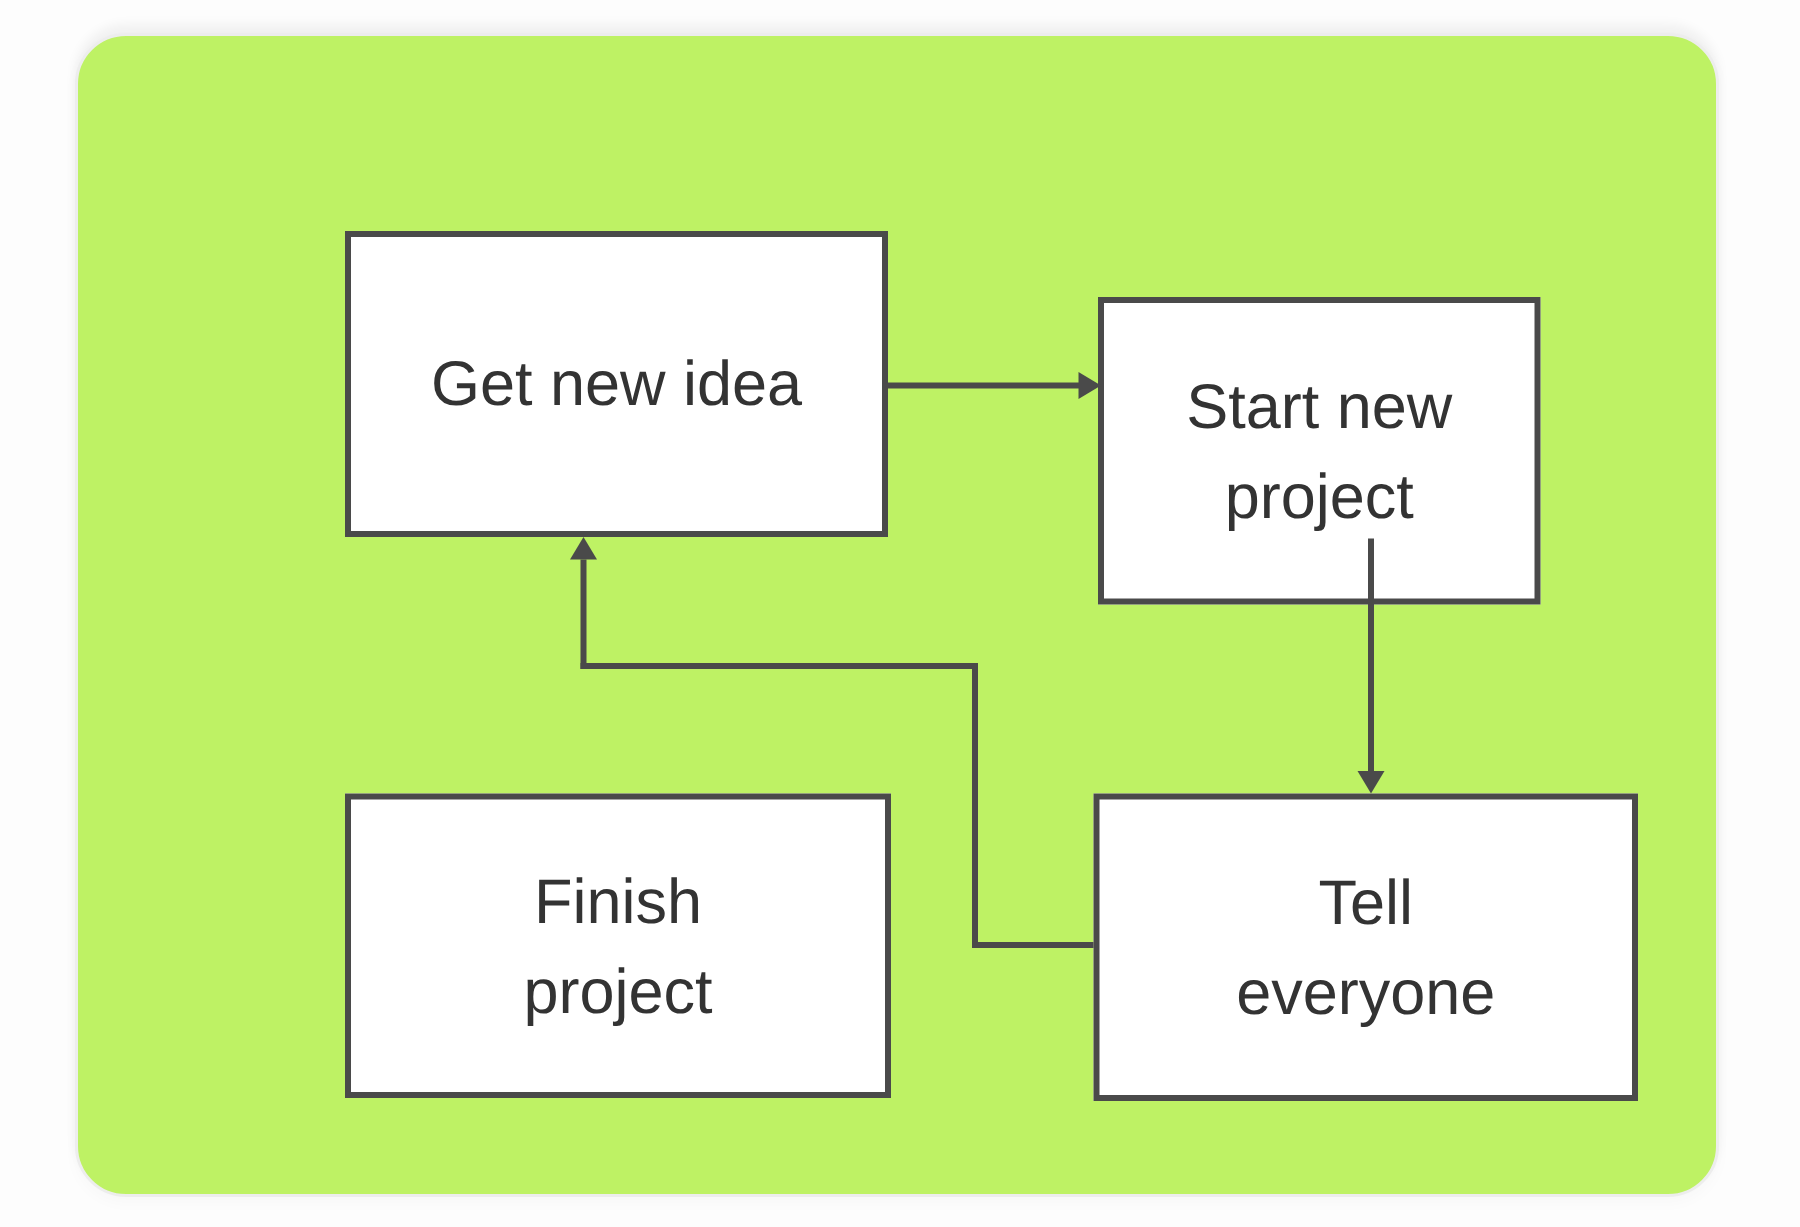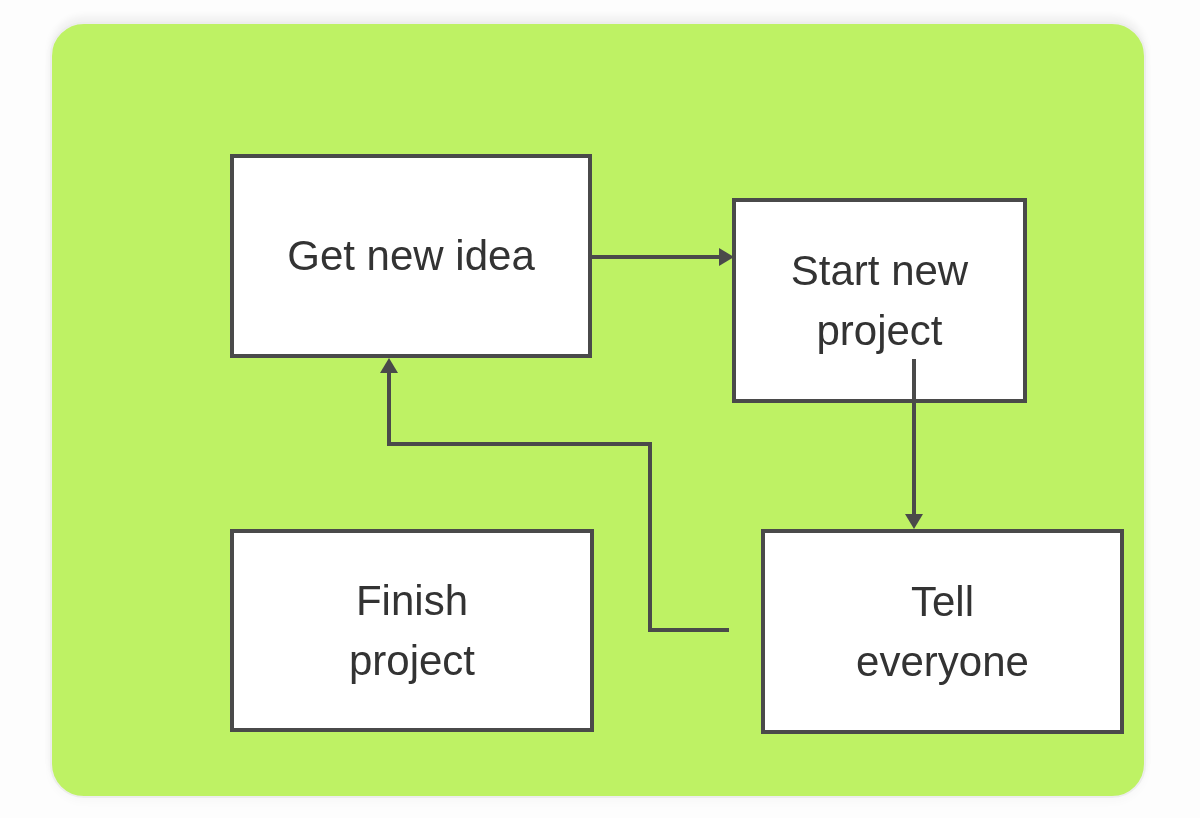--- a/index.html
+++ b/index.html
@@ -68,21 +68,21 @@
   }
   .ah-up {
     border-left: 9px solid transparent;
     border-right: 9px solid transparent;
     border-bottom: 15px solid #4a4a4a;
   }
   
   .node-get-new-idea   { left: 178px; top: 130px; width: 362px; height: 204px; }
   .node-start-new-project { left: 680px; top: 130px; width: 295px; height: 205px; margin-top: 44px; }
   .node-finish-project { left: 178px; top: 505px; width: 364px; height: 203px; justify-content: center; }
-  .node-tell-everyone  { left: 677px; top: 505px; width: 363px; height: 205px; margin-left: 32px; }
+  .node-tell-everyone  { left: 677px; top: 505px; width: 363px; height: 205px; }
   
   .e1-shaft { left: 540px; top: 231px; width: 128px; height: 4px; }
   .e1-head  { left: 667px; top: 224px; }
   
   .e2-shaft { left: 860px; top: 335px; width: 4px; height: 157px; }
   .e2-head  { left: 853px; top: 490px; }
   
   .e3-s1 { left: 596px; top: 604px; width: 81px;  height: 4px; }
   .e3-s2 { left: 596px; top: 418px; width: 4px;   height: 190px; }
   .e3-s3 { left: 335px; top: 418px; width: 265px; height: 4px; }

